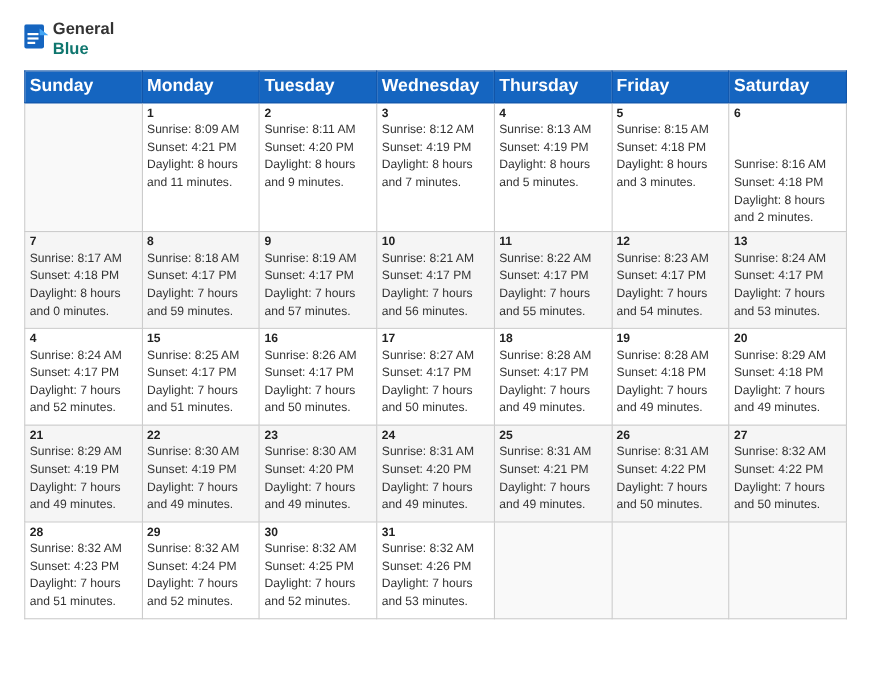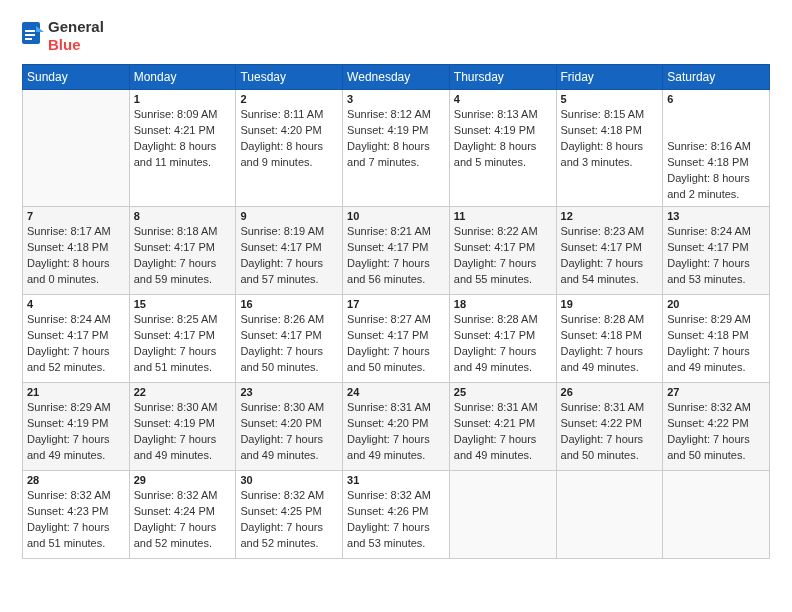--- a/index.html
+++ b/index.html
@@ -27,21 +27,21 @@
       display: flex;
       align-items: center;
       gap: 0;
     }
     .logo-text {
       font-size: 15px;
       font-weight: bold;
       color: #333;
       line-height: 1.2;
     }
-    .logo-text .blue { color: #ef4444; }
+    .logo-text .blue { color: #0f766e; }
     .logo-icon {
       width: 22px;
       height: 28px;
       margin-right: 4px;
     }
     .title-block {
       text-align: right;
     }
     .month-title {
       font-size: 32px;
@@ -57,22 +57,22 @@
     .calendar {
       flex: 1;
       border: 1px solid #ccc;
       border-collapse: collapse;
       width: 100%;
       table-layout: fixed;
     }
     .calendar th {
       background: #1565c0;
       color: #fff;
-      font-size: 12px;
-      font-weight: normal;
+      font-size: 16px;
+      font-weight: bold;
       padding: 5px 4px;
       text-align: left;
       border: 1px solid #1255a8;
     }
     .calendar td {
       vertical-align: top;
       border: 1px solid #ccc;
       padding: 3px 4px;
       font-size: 9.5px;
       color: #333;

